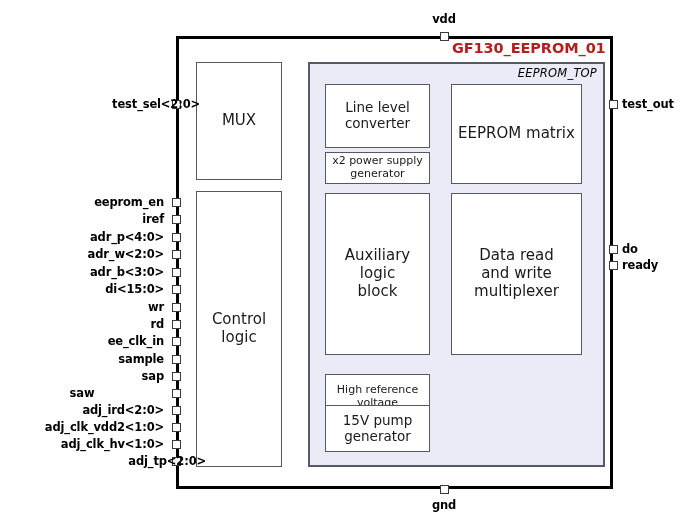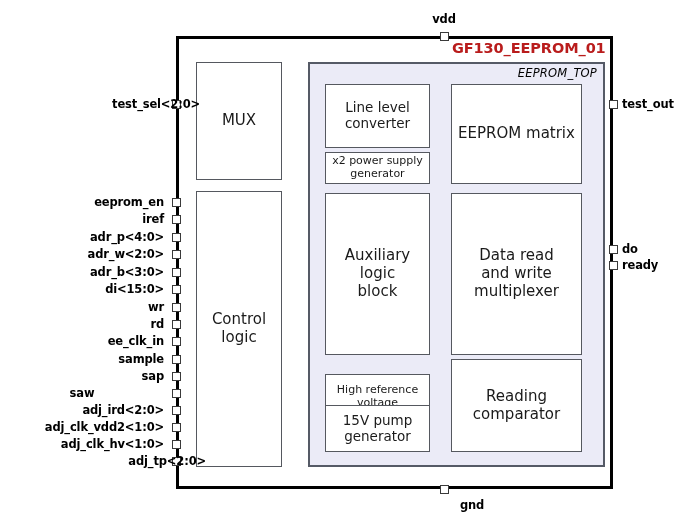--- a/index.html
+++ b/index.html
@@ -96,21 +96,21 @@
     position: absolute;
     font-size: 11.5px;
     font-weight: bold;
     color: #000000;
     white-space: nowrap;
     letter-spacing: -0.15px;
   }
   .pin-label.left  { text-align: right; transform: translateY(-50%); }
   .pin-label.right { text-align: left;  transform: translateY(-50%); }
   .pin-label.top   { text-align: center; transform: translateX(-50%); }
-  .pin-label.bottom{ text-align: left; transform: translateX(-50%); margin-left: 28px; }
+  .pin-label.bottom{ text-align: left; transform: translateX(-50%); }
 </style>
 </head>
 <body>
 
 <div id="canvas">
 
   <div class="chip-frame"></div>
 
   <div class="chip-title">GF130_EEPROM_01</div>
 
@@ -157,24 +157,20 @@
   <div class="blk big" style="left:451px; top:84px; width:131px; height:100px;">
     <span class="blk-text">EEPROM matrix</span>
   </div>
 
   <div class="blk big" style="left:451px; top:193px; width:131px; height:162px;">
     <span class="blk-text">Data read
 and write
 multiplexer</span>
   </div>
 
-  <div class="blk big" style="left:451px; top:359px; width:131px; height:93px;">
-    <span class="blk-text">Reading
-comparator</span>
-  </div>
 
   <div id="pin-layer">
       <div class="pin" style="left: 171.5px; top: 99.5px;"></div>
       <div class="pin-label left" style="left: 8px; top: 104px; width: 164px; padding-left: 28px;">test_sel&lt;2:0&gt;</div>
       <div class="pin" style="left: 171.5px; top: 197.5px;"></div>
       <div class="pin-label left" style="left: 0px; top: 202px; width: 164px;">eeprom_en</div>
       <div class="pin" style="left: 171.5px; top: 214.5px;"></div>
       <div class="pin-label left" style="left: 0px; top: 219px; width: 164px;">iref</div>
       <div class="pin" style="left: 171.5px; top: 232.5px;"></div>
       <div class="pin-label left" style="left: 0px; top: 237px; width: 164px;">adr_p&lt;4:0&gt;</div>

